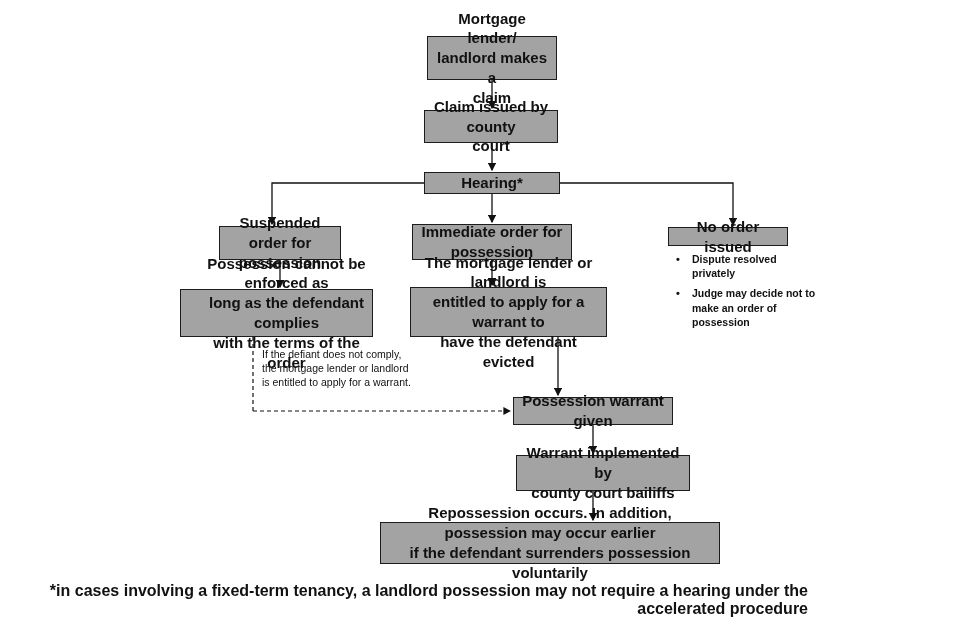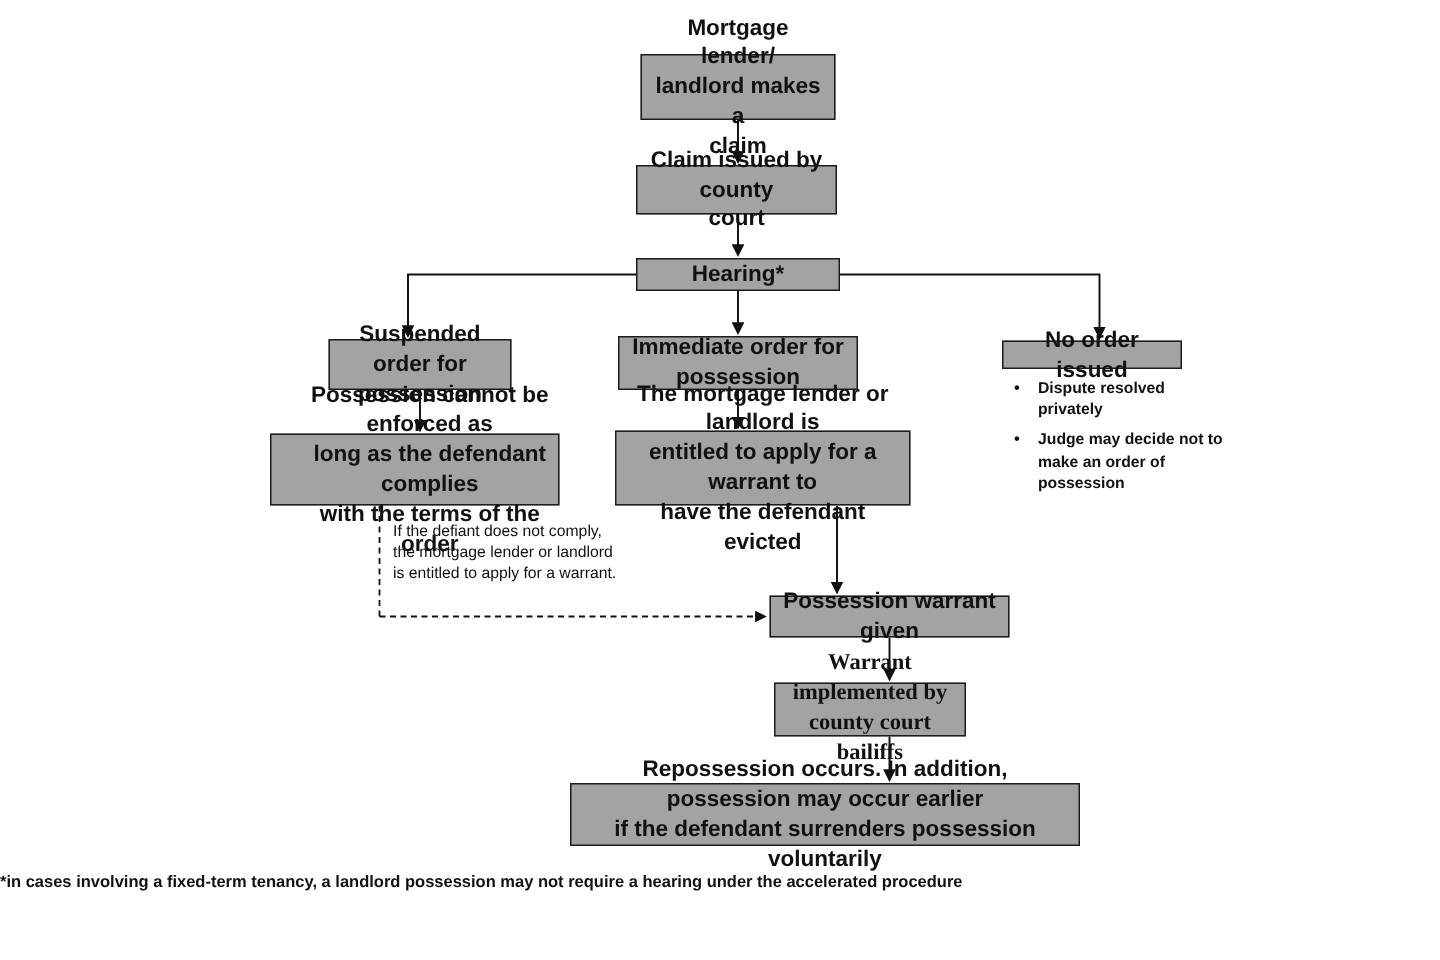--- a/index.html
+++ b/index.html
@@ -73,23 +73,23 @@
     font-weight: 700;
     line-height: 1.35;
     white-space: pre-line;
     text-align: left;
   }
   .footnote {
     position: absolute;
     left: 0;
     top: 582px;
     width: 808px;
-    text-align: left;
+    text-align: right;
     color: #111111;
-    font-size: 11px;
+    font-size: 16px;
     font-weight: 700;
   }
 </style>
 </head>
 <body>
 
 <div class="canvas">
 
   <svg class="connectors" viewBox="0 0 960 640" aria-hidden="true">
     <defs>
@@ -160,21 +160,21 @@
   <div class="box" style="left:410px; top:287px; width:197px; height:50px;">The mortgage lender or landlord is
 entitled to apply for a warrant to
 have the defendant evicted</div>
 
   <div class="note" style="left:262px; top:347px; width:195px;">If the defiant does not comply,
 the mortgage lender or landlord
 is entitled to apply for a warrant.</div>
 
   <div class="box" style="left:513px; top:397px; width:160px; height:28px;">Possession warrant given</div>
 
-  <div class="box" style="left:516px; top:455px; width:128px; height:36px;font-family:Liberation Serif, serif;">Warrant implemented by
+  <div class="box" style="left:516px; top:455px; width:174px; height:36px;">Warrant implemented by
 county court bailiffs</div>
 
   <div class="box" style="left:380px; top:522px; width:340px; height:42px;">Repossession occurs. In addition, possession may occur earlier
 if the defendant surrenders possession voluntarily</div>
 
   <div class="footnote">*in cases involving a fixed-term tenancy, a landlord possession may not require a hearing under the accelerated procedure</div>
 
 </div>
 
 </body></html>

